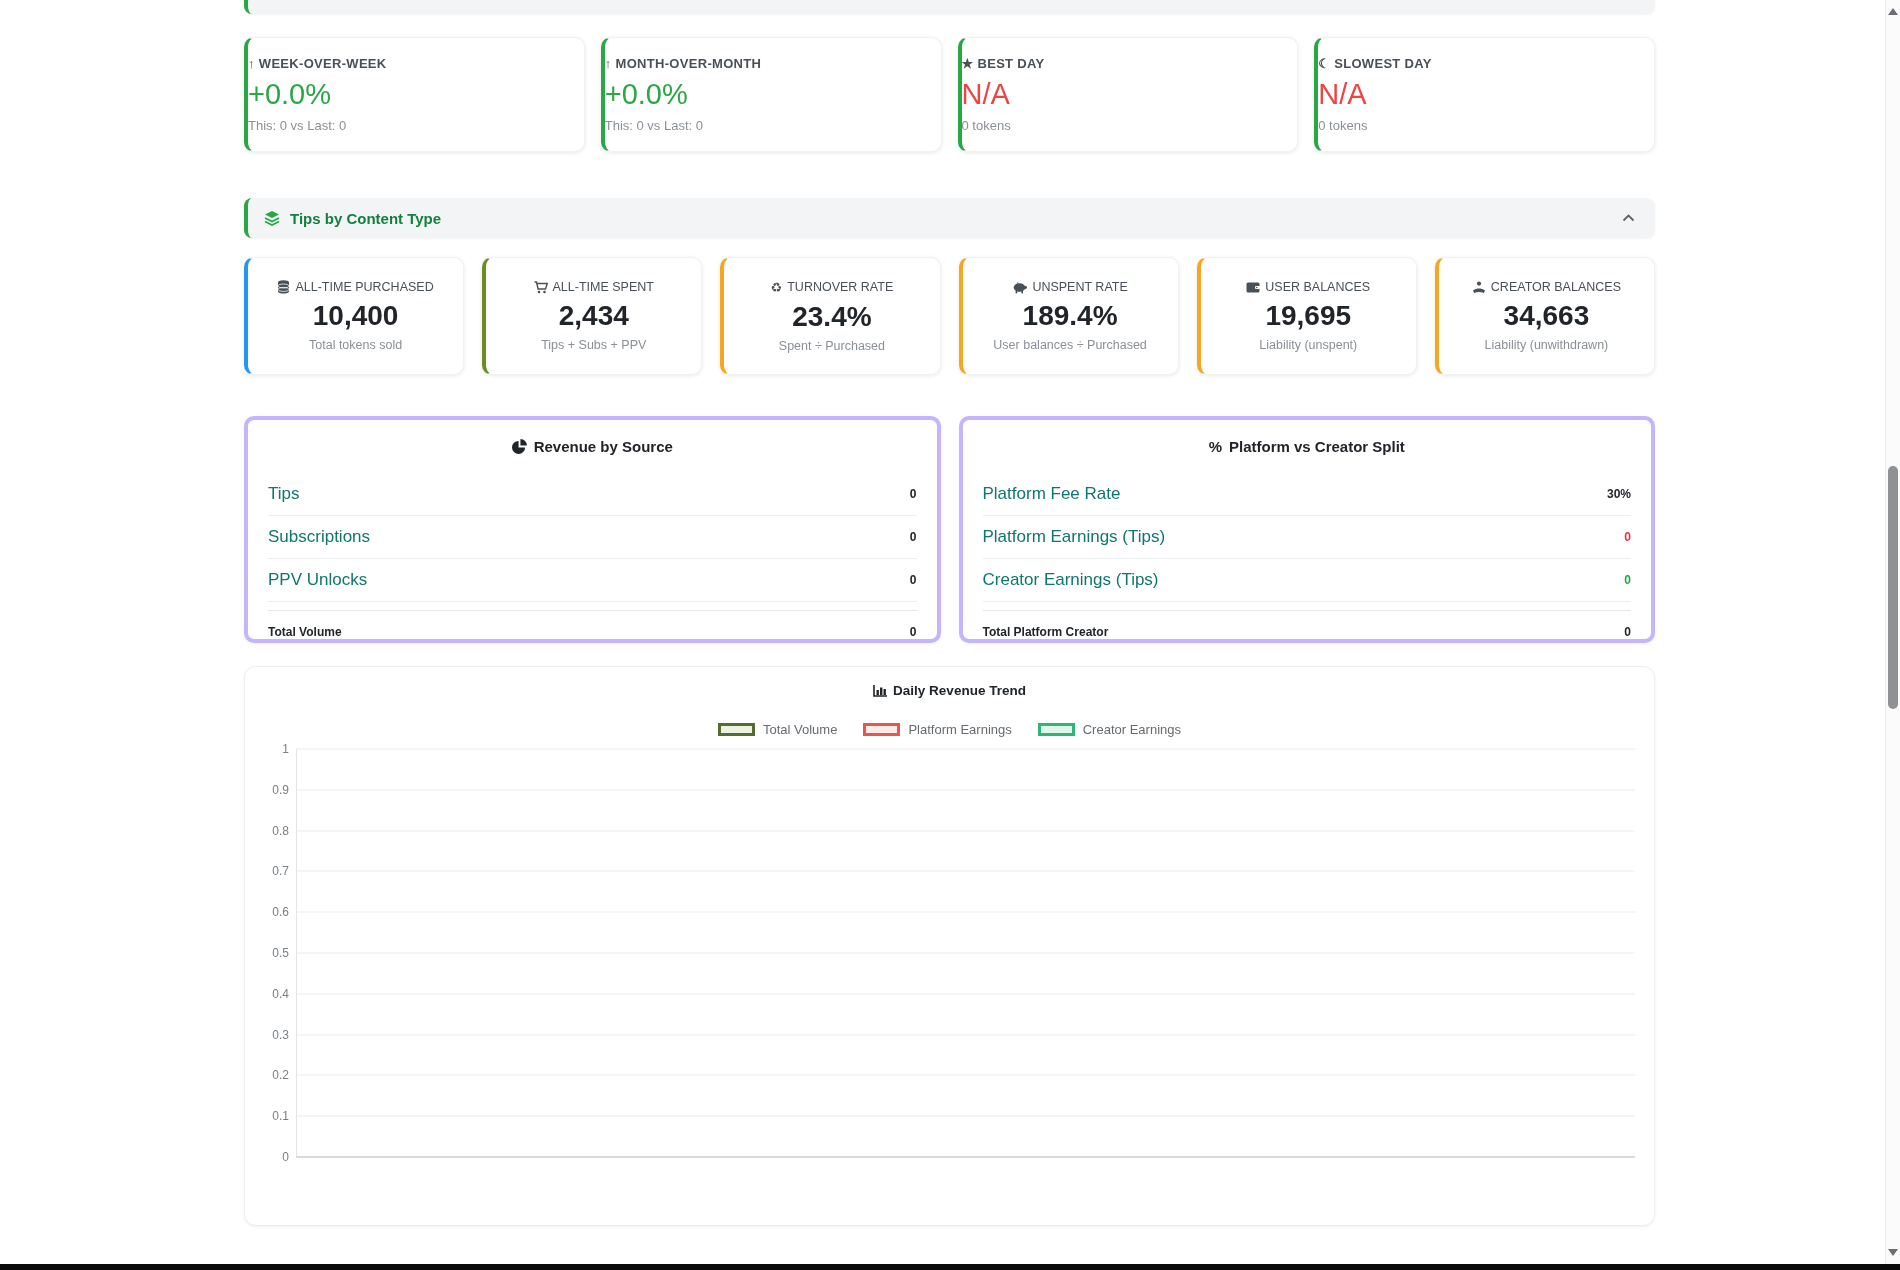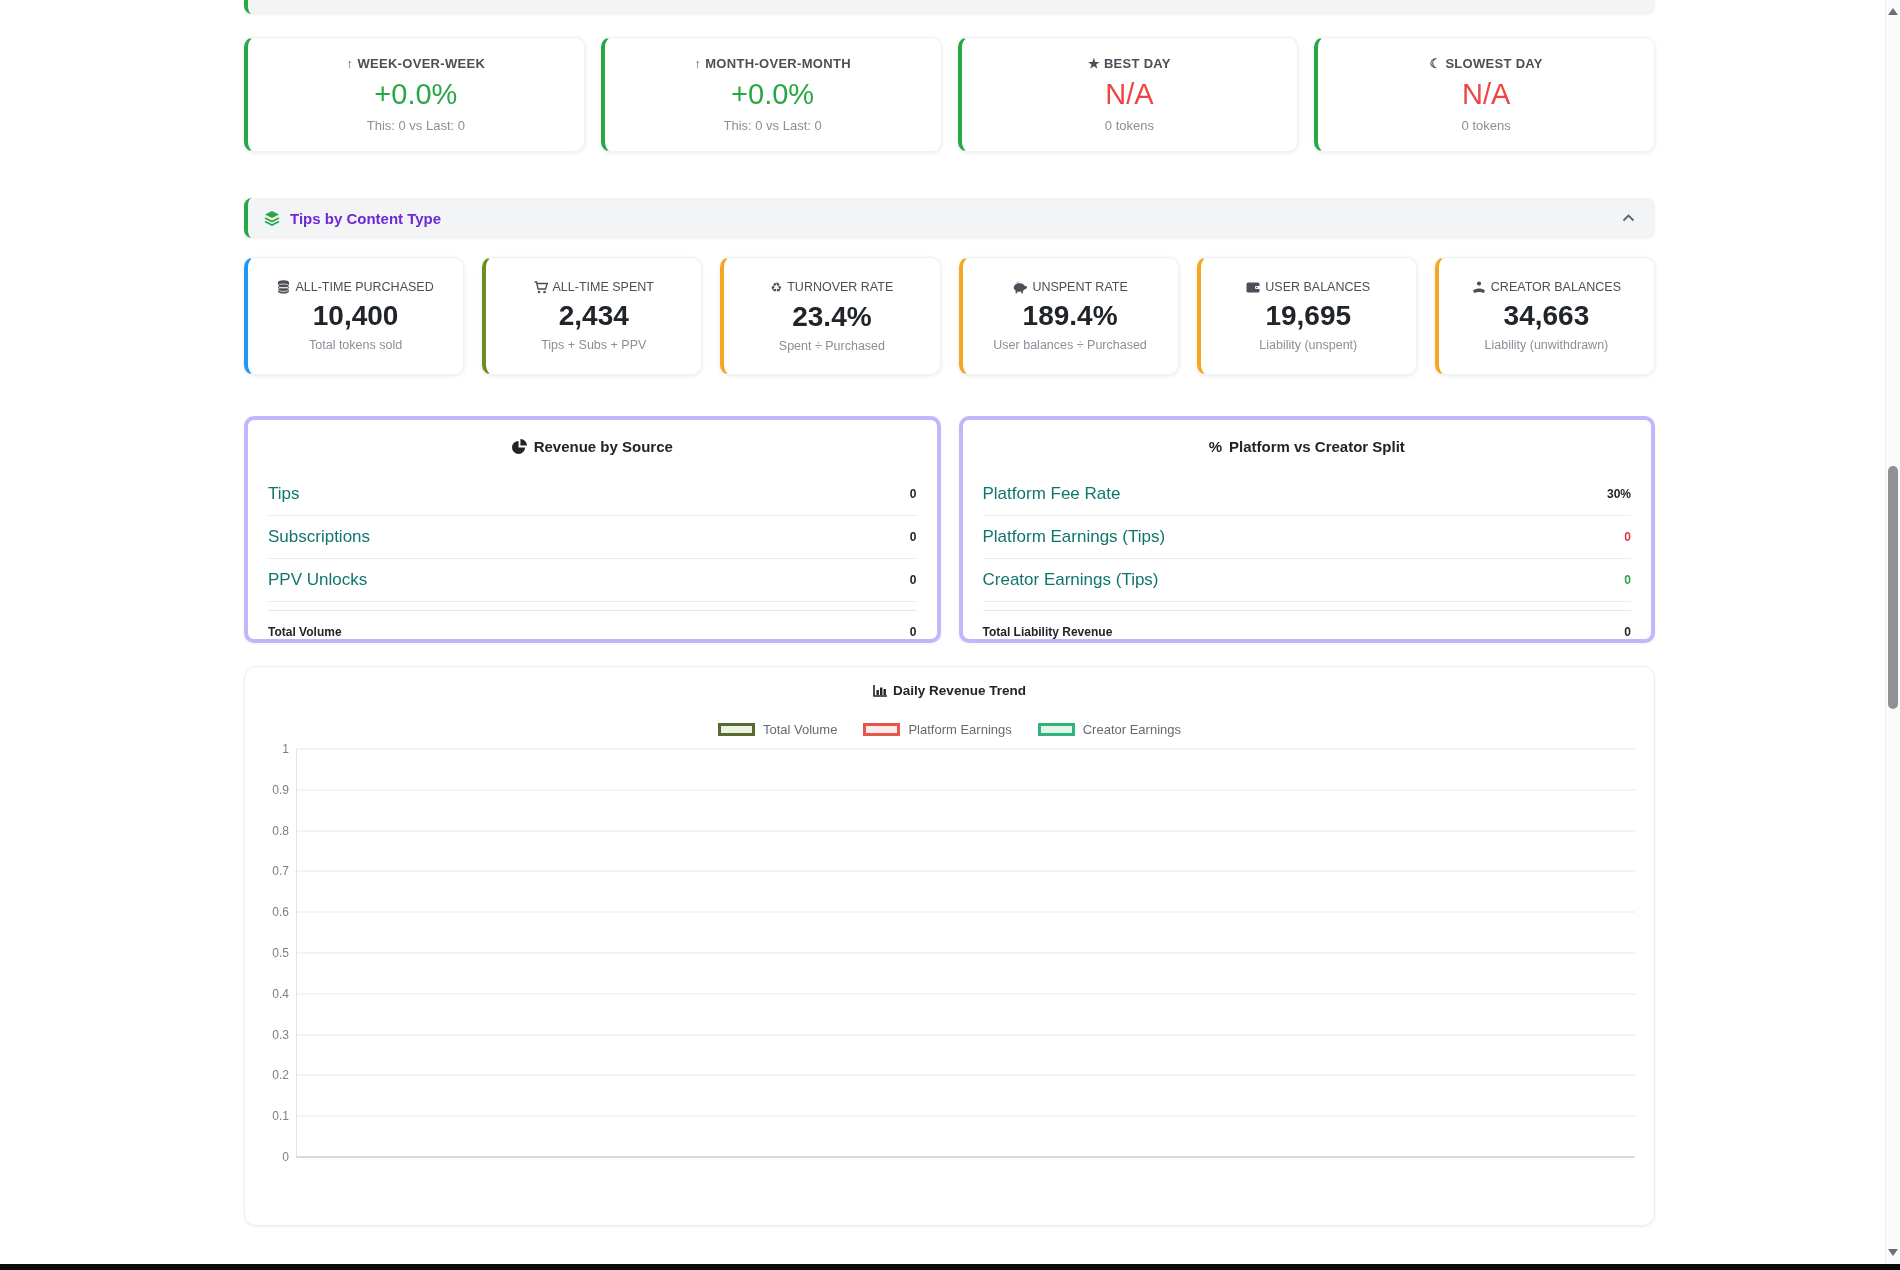--- a/index.html
+++ b/index.html
@@ -5,31 +5,31 @@
   * { box-sizing: border-box; margin: 0; padding: 0; }
   html, body { width: 1900px; height: 1270px; overflow: hidden; background: #ffffff;
     font-family: "Liberation Sans", sans-serif; position: relative; }
 
   .content { position: absolute; left: 244px; top: 0; width: 1411px; }
 
   
   .section-bar { background: #f2f4f5; border-left: 4px solid #28a745; border-radius: 8px;
     height: 40px; display: flex; align-items: center; padding: 0 20px 0 16px;
     box-shadow: 0 1px 2px rgba(0,0,0,.05); }
-  .section-bar .s-title { font-size: 15px; font-weight: 700; color: #6d28d9; margin-left: 10px; }
+  .section-bar .s-title { font-size: 15px; font-weight: 700; color: #15803d; margin-left: 10px; }
   .section-bar .s-icon { display: inline-flex; align-items: center; }
   .section-bar .collapse { margin-left: auto; display: inline-flex; }
   .top-cut { margin-top: -28px; height: 42px; }
 
   
   .trend-grid { margin-top: 23px; display: grid; grid-template-columns: repeat(4, 1fr);
     gap: 16px; height: 115px; }
   .t-card { background: #fff; border: 1px solid #f1f1f1; border-left: 4px solid #28a745;
     border-radius: 10px; box-shadow: 0 1px 4px rgba(0,0,0,.09);
-    display: flex; flex-direction: column; align-items: center; justify-content: center; gap: 7px; }
+    display: flex; flex-direction: column; justify-content: center; gap: 7px; }
   .t-label { font-size: 13px; font-weight: 700; color: #495057; letter-spacing: .3px; }
   .t-label .uni { margin-right: 4px; }
   .t-value { font-size: 29px; font-weight: 400; }
   .t-value.green { color: #28a745; }
   .t-value.dark { color: #ef4444; }
   .t-sub { font-size: 13px; color: #8a9097; }
 
   .bar-tips { margin-top: 46px; }
   .bar-velocity { margin-top: 59px; }
 
@@ -290,21 +290,21 @@
       <div class="p-row">
         <span class="lbl">Platform Earnings (Tips)</span>
         <span class="val red">0</span>
       </div>
       <div class="p-row">
         <span class="lbl">Creator Earnings (Tips)</span>
         <span class="val green">0</span>
       </div>
       <div class="p-spacer"></div>
       <div class="p-total">
-        <span class="lbl">Total Liability Revenue</span>
+        <span class="lbl">Total Platform Creator</span>
         <span class="val red">0</span>
       </div>
     </div>
   </div>
 
   <div class="daily-panel">
     <div class="d-title">
       <span class="ic">
           <svg width="14" height="12" viewBox="0 0 14 12">
             <path d="M1 0v11h13" stroke="#212529" stroke-width="1.6" fill="none"></path>

